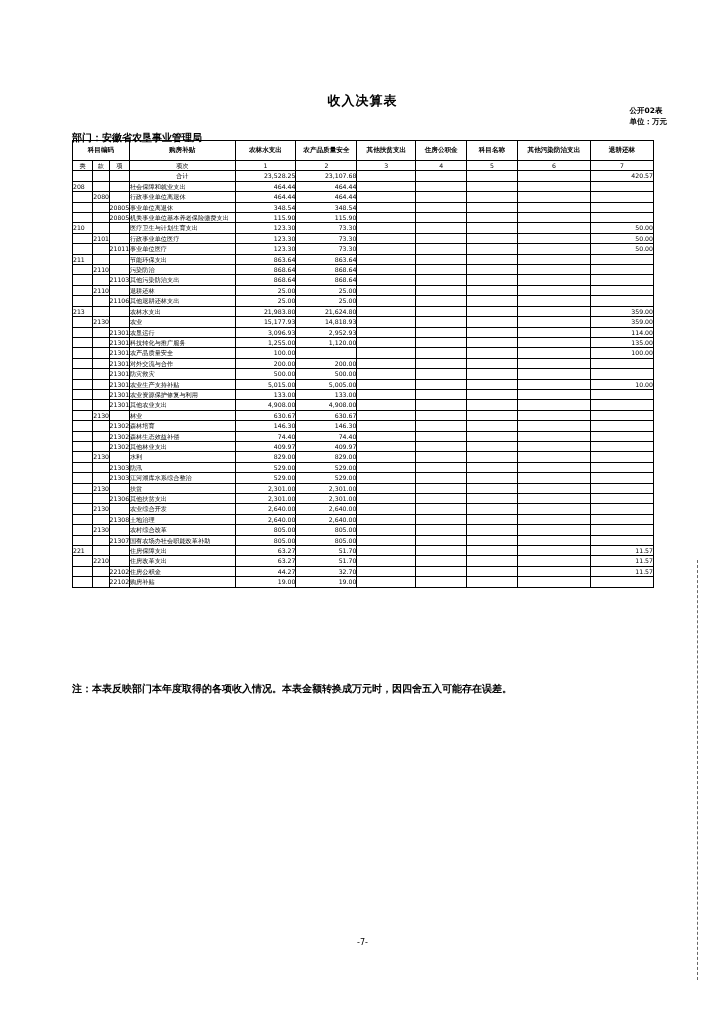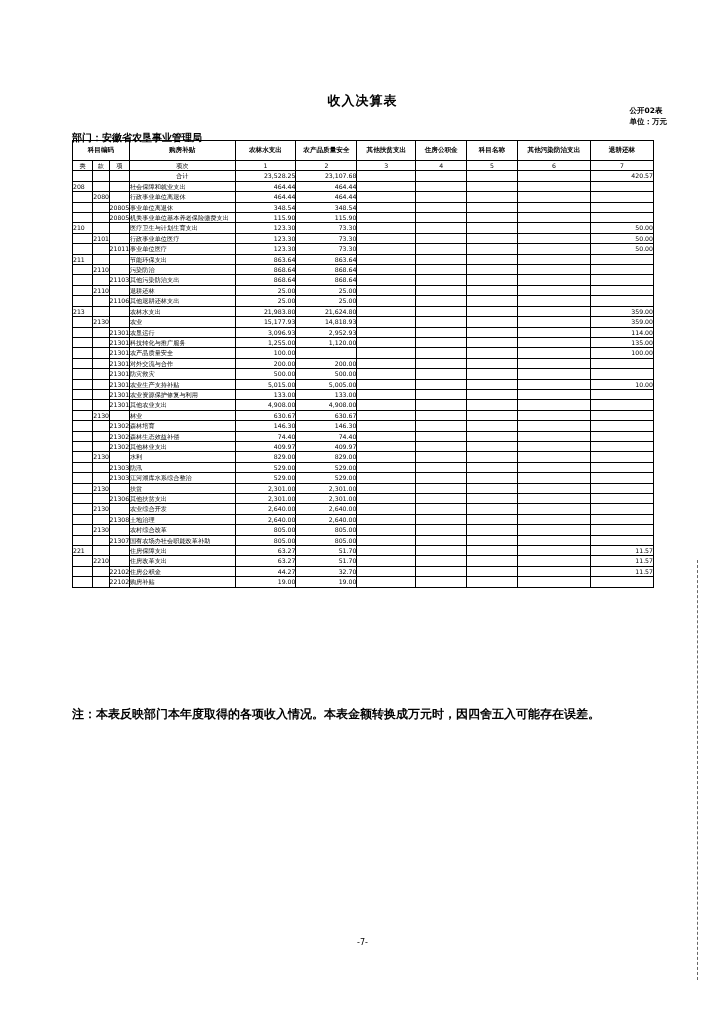--- a/index.html
+++ b/index.html
@@ -92,23 +92,23 @@
     font-size: 6.2px;
   }
   .sub-hdr td {
     text-align: center;
     font-size: 6.2px;
     height: 10px;
     line-height: 10px;
   }
   .footnote {
     position: absolute;
-    top: 706px;
+    top: 682px;
     left: 72px;
-    font-size: 12px;
+    font-size: 10px;
     font-weight: bold;
   }
   .page-number {
     position: absolute;
     top: 938px;
     left: 0;
     width: 725px;
     text-align: center;
     font-size: 8px;
   }

